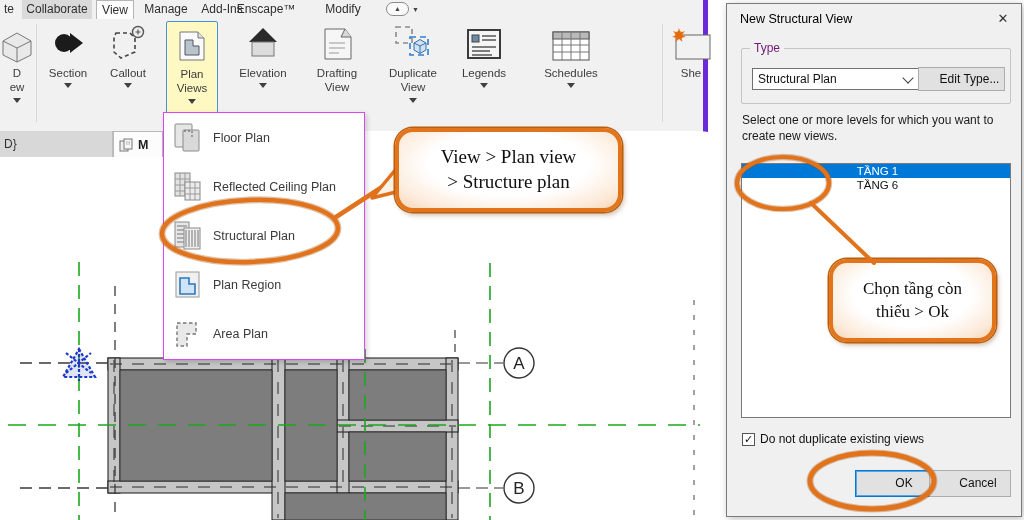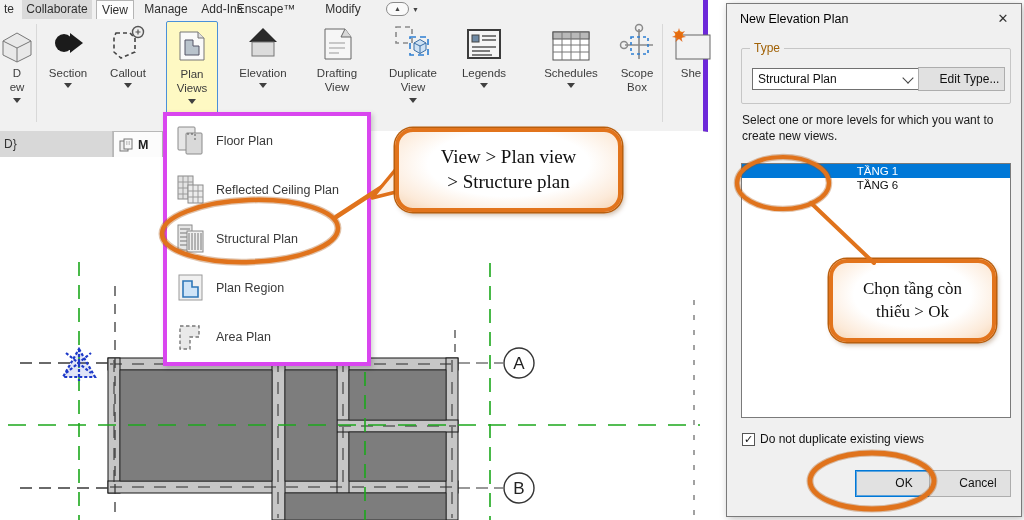--- a/index.html
+++ b/index.html
@@ -29,21 +29,21 @@
   
   .viewtabs{position:absolute;left:0;top:131px;width:703px;height:26px;background:#fff;}
   .vtab1{position:absolute;left:0;top:0;width:113px;height:26px;background:#d8d8d8;
          border-right:1px solid #bdbdbd;font-size:12px;color:#333;line-height:26px;padding-left:4px;box-sizing:border-box;}
   .vtab2{position:absolute;left:113px;top:0;width:50px;height:26px;background:#fcfcfc;
          border:1px solid #b8b8b8;border-bottom:none;box-sizing:border-box;display:flex;align-items:center;gap:5px;
          padding-left:5px;font-size:12.5px;font-weight:bold;color:#222;}
 
   
   .menu{position:absolute;left:163px;top:112px;width:200px;height:246px;background:#fff;
-        border:4px solid #d946ef;box-shadow:2px 2px 5px rgba(0,0,0,.18);z-index:20;}
+        border:1px solid #d946ef;box-shadow:2px 2px 5px rgba(0,0,0,.18);z-index:20;}
   .mi{height:49px;display:flex;align-items:center;gap:10px;padding-left:9px;font-size:12.5px;color:#3a3a3a;}
 
   
   .cansvg{position:absolute;left:0;top:157px;z-index:5;}
   .ovsvg{position:absolute;left:0;top:0;z-index:40;pointer-events:none;}
 
   
   .bub{position:absolute;box-sizing:border-box;border:4px solid #e2741c;border-radius:18px;
        background:radial-gradient(ellipse at 50% 42%,#ffffff 52%,#fcead9 82%,#f6d6b6 100%);
        box-shadow:0 0 0 1.5px #b95f0e,2px 3px 5px rgba(110,55,0,.35);
@@ -52,21 +52,21 @@
   .bub1{left:395px;top:128px;width:227px;height:84px;font-size:19px;line-height:1.3;}
   .bub2{left:102px;top:255px;width:167px;height:83px;font-size:17px;line-height:1.35;}
 
   
   .dlg{position:absolute;left:726px;top:3px;width:296px;height:514px;background:#f0f0f0;
        border:1px solid #7a7a7a;box-sizing:border-box;box-shadow:2px 2px 8px rgba(0,0,0,.25);z-index:30;}
   .dtitle{position:absolute;left:13px;top:8px;font-size:12.5px;color:#000;}
   .dclose{position:absolute;right:9px;top:6px;width:18px;height:18px;font-size:13px;color:#333;
           text-align:center;line-height:18px;cursor:default;}
   .grp{position:absolute;left:14px;top:44px;width:268px;height:54px;border:1px solid #c6c6c6;border-radius:2px;}
-  .grplbl{position:absolute;left:8px;top:-8px;background:#f0f0f0;padding:0 4px;font-size:12px;color:#a16207;}
+  .grplbl{position:absolute;left:8px;top:-8px;background:#f0f0f0;padding:0 4px;font-size:12px;color:#701a75;}
   .combo{position:absolute;left:10px;top:19px;width:168px;height:22px;background:#fff;border:1px solid #707070;
          box-sizing:border-box;font-size:12px;color:#111;line-height:20px;padding-left:5px;}
   .combo .chev{position:absolute;right:7px;top:5px;width:7px;height:7px;border-right:1.6px solid #444;
                border-bottom:1.6px solid #444;transform:rotate(45deg);}
   .btn{position:absolute;background:#e1e1e1;border:1px solid #adadad;box-sizing:border-box;
        font-size:12px;color:#111;text-align:center;padding-left:16px;}
   .edittype{left:176px;top:18px;width:87px;height:24px;line-height:22px;}
   .instr{position:absolute;left:15px;font-size:12px;color:#1a1a1a;}
   .listbox{position:absolute;left:14px;top:159px;width:270px;height:255px;background:#fff;
            border:1px solid #7a7a7a;box-sizing:border-box;overflow:hidden;}
@@ -204,32 +204,20 @@
       <svg width="42" height="34" viewBox="0 0 42 34">
           <rect x="3" y="3" width="36" height="28" fill="#fff" stroke="#555"></rect>
           <rect x="3" y="3" width="36" height="7" fill="#b9b9b9" stroke="#555"></rect>
           <path d="M3 16 h36 M3 23 h36 M12 3 v28 M21 3 v28 M30 3 v28" stroke="#777"></path>
         </svg>
     </span>
     <div class="rlb">Schedules</div>
     <div class="caret"></div>
   </div>
 
-  <div class="rbtn" style="left:613px;width:48px;">
-    <span class="ric">
-      <svg width="40" height="40" viewBox="0 0 40 40">
-          <path d="M22 6 v30 M8 22 h28" stroke="#8a8a8a" stroke-width="1.6"></path>
-          <circle cx="22" cy="5" r="3.5" fill="none" stroke="#8a8a8a" stroke-width="1.5"></circle>
-          <circle cx="7" cy="22" r="3.5" fill="none" stroke="#8a8a8a" stroke-width="1.5"></circle>
-          <rect x="14" y="14" width="17" height="17" fill="none" stroke="#2e7fd2" stroke-width="1.6" stroke-dasharray="3 3"></rect>
-        </svg>
-    </span>
-    <div class="rlb"><span>Scope</span><br>
-    <span>Box</span></div>
-  </div>
 
   <div class="rbtn" style="left:668px;width:46px;overflow:hidden;">
     <span class="ric">
       <svg width="40" height="36" viewBox="0 0 40 36">
           <rect x="5" y="8" width="34" height="24" fill="#f2f2f2" stroke="#666"></rect>
           <g>
             <circle cx="8" cy="8" r="4" fill="#f6a21a"></circle>
             <path d="M8 1 L9.5 5.5 L14 4 L11 8 L15 10 L10.5 10.8 L11.5 15 L8 12 L4.5 15 L5.5 10.8 L1 10 L5 8 L2 4 L6.5 5.5 Z" fill="#e2600e" opacity=".85"></path>
           </g>
         </svg>
@@ -352,21 +340,21 @@
   <line x1="336" y1="217" x2="402" y2="174" stroke="#e0731c" stroke-width="4.5" stroke-linecap="round"></line>
   <polygon points="401,163 372,198 404,190" fill="#fdf1e6" stroke="#e0701a" stroke-width="3.5" stroke-linejoin="round"></polygon>
 </svg>
 
 <div class="bub bub1">
   <div>View &gt; Plan view</div>
   <div>&gt; Structure plan</div>
 </div>
 
 <div class="dlg">
-  <div class="dtitle">New Elevation Plan</div>
+  <div class="dtitle">New Structural View</div>
   <div class="dclose">✕</div>
 
   <div class="grp">
     <span class="grplbl">Type</span>
     <div class="combo">
       <span>Structural Plan</span>
       <span class="chev"></span>
     </div>
     <div class="btn edittype">Edit Type...</div>
   </div>

